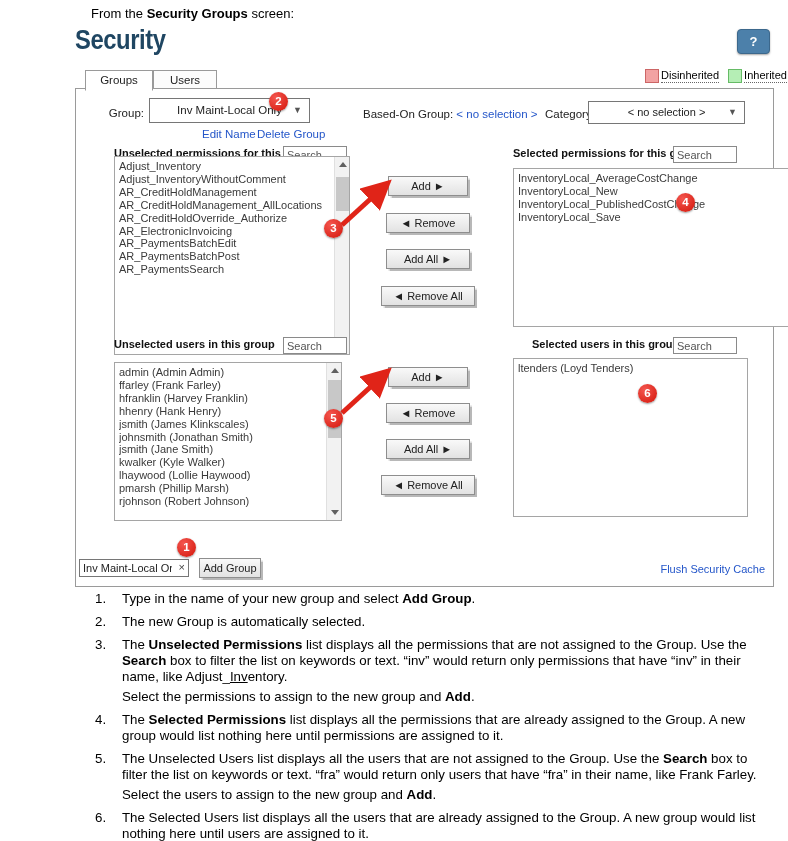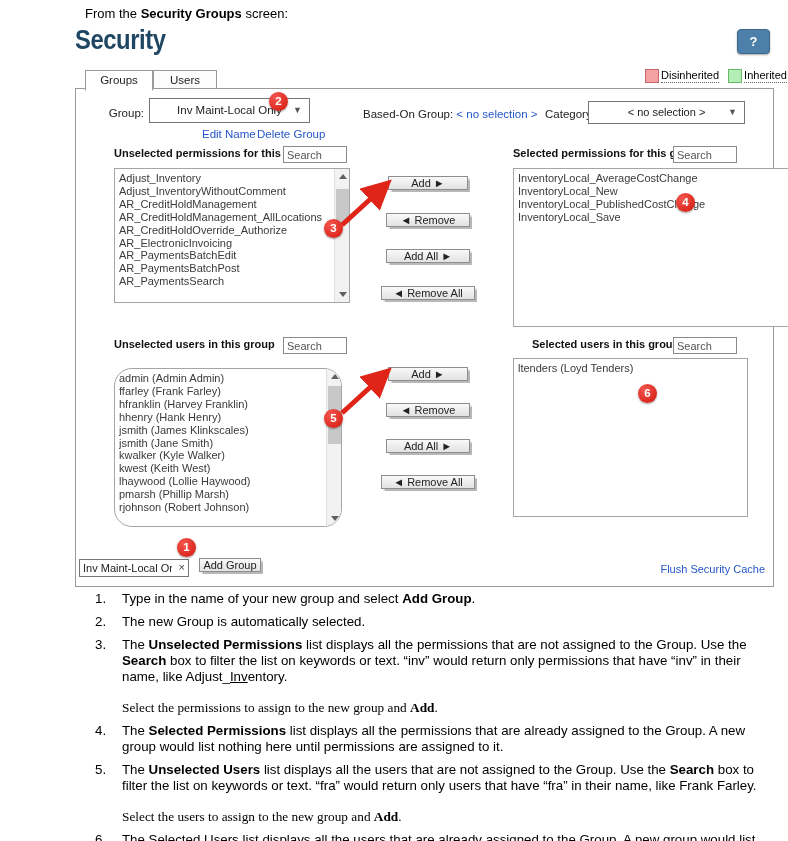--- a/index.html
+++ b/index.html
@@ -1,20 +1,20 @@
 <!DOCTYPE html>
 <html><head>
 <meta charset="utf-8">
 <style>
   html,body{margin:0;padding:0;background:#fff;}
   body{font-family:"Liberation Sans",sans-serif;color:#000;}
   .stage{position:relative;width:788px;height:841px;background:#fff;overflow:hidden;}
 
   
-  .intro{position:absolute;left:85px;top:6px;font-size:13px;}
+  .intro{position:absolute;left:91px;top:6px;font-size:13px;}
   .page-title{position:absolute;left:75px;top:24px;font-size:28px;font-weight:bold;color:#1f4662;
     transform:scaleX(.85);transform-origin:0 0;letter-spacing:-.5px;}
   .help-btn{position:absolute;left:737px;top:29px;width:33px;height:25px;background:#4c80aa;
     border:1px solid #3c688c;border-radius:4px;color:#fff;font-weight:bold;font-size:13px;
     text-align:center;line-height:23px;box-shadow:0 1px 2px rgba(0,0,0,.35);cursor:pointer;padding:0;}
 
   
   .legend{position:absolute;top:69px;left:645px;display:flex;align-items:center;font-size:11px;}
   .swatch{display:inline-block;width:12px;height:12px;margin-right:2px;vertical-align:middle;}
   .swatch.pink{background:#f2a2a2;border:1px solid #c66;}
@@ -50,37 +50,37 @@
   .col-hdr{position:absolute;font-size:11px;font-weight:bold;color:#111;}
   .hdr-pu{left:38px;top:58px;}  .hdr-ps{left:437px;top:58px;}
   .hdr-uu{left:38px;top:249px;} .hdr-us{left:437px;top:249px;margin-left:19px;}
   .search{position:absolute;width:64px;height:17px;border:1px solid #8a8a8a;font-size:11px;
     padding:0 3px;color:#333;font-family:"Liberation Sans",sans-serif;}
   .search::placeholder{color:#555;opacity:1;}
   .search-pu{left:207px;top:57px;} .search-ps{left:597px;top:57px;}
   .search-uu{left:207px;top:248px;} .search-us{left:597px;top:248px;}
 
   .listbox{position:absolute;border:1px solid #a5a5a5;background:#fff;overflow:hidden;}
-  .list-pu{left:38px;top:79px;width:236px;height:135px;}
+  .list-pu{left:38px;top:67px;width:236px;height:199px;}
   .list-ps{left:437px;top:79px;width:278px;height:159px;}
-  .list-uu{left:38px;top:279px;width:228px;height:159px;border-radius:18px;}
+  .list-uu{left:38px;top:273px;width:228px;height:159px;}
   .list-us{left:437px;top:269px;width:235px;height:159px;}
   .list-items{position:absolute;left:0;top:0;right:0;bottom:0;padding:3px 0 0 4px;}
   .has-scroll .list-items{right:15px;}
   .list-item{font-size:11px;line-height:12.9px;color:#3a3a3a;white-space:nowrap;overflow:hidden;}
 
   .vscroll{position:absolute;top:0;right:0;bottom:0;width:15px;background:#f2f2f2;border-left:1px solid #e0e0e0;}
   .sb-btn{position:absolute;left:0;width:15px;height:15px;display:flex;align-items:center;justify-content:center;cursor:pointer;}
   .sb-btn.up{top:0;} .sb-btn.down{bottom:0;}
   .tri-up{width:0;height:0;border-left:4px solid transparent;border-right:4px solid transparent;border-bottom:5px solid #606060;}
   .tri-down{width:0;height:0;border-left:4px solid transparent;border-right:4px solid transparent;border-top:5px solid #606060;}
   .sb-thumb{position:absolute;left:1px;width:13px;background:#c8c8c8;cursor:pointer;}
   .thumb-p{top:20px;height:34px;} .thumb-u{top:17px;height:58px;}
 
-  .xferbtn{position:absolute;height:14px;border:1px solid #8e8e8e;background:linear-gradient(#f9f9f9,#e2e2e2);
+  .xferbtn{position:absolute;height:20px;border:1px solid #8e8e8e;background:linear-gradient(#f9f9f9,#e2e2e2);
     font-size:11px;color:#222;font-family:"Liberation Sans",sans-serif;box-shadow:1.5px 1.5px 1px rgba(0,0,0,.28);
     cursor:pointer;padding:0;text-align:center;}
   .b-add1{left:312px;top:87px;width:80px;}
   .b-rem1{left:310px;top:124px;width:84px;}
   .b-adda1{left:310px;top:160px;width:84px;}
   .b-rema1{left:305px;top:197px;width:94px;}
   .b-add2{left:312px;top:278px;width:80px;}
   .b-rem2{left:310px;top:314px;width:84px;}
   .b-adda2{left:310px;top:350px;width:84px;}
   .b-rema2{left:305px;top:386px;width:94px;}
@@ -100,21 +100,21 @@
   .b1{left:101px;top:449px;} .b2{left:193px;top:3px;} .b3{left:248px;top:130px;}
   .b4{left:600px;top:104px;} .b5{left:248px;top:320px;} .b6{left:562px;top:295px;}
 
   .arrows{position:absolute;left:0;top:0;width:697px;height:497px;pointer-events:none;z-index:4;}
 
   
   .instructions{position:absolute;left:95px;top:591px;width:672px;font-size:13.3px;line-height:16px;}
   .ins-item{display:flex;margin-bottom:7px;}
   .ins-num{width:22px;flex:0 0 22px;margin-right:5px;}
   .ins-body{flex:1;}
-  .ins-para + .ins-para{margin-top:15px;font-family:Liberation Serif, serif;}
+  .ins-para + .ins-para{margin-top:4px;}
 </style>
 </head>
 <body>
 
 <div class="stage">
 
   <div class="intro"><span>From the </span><b>Security Groups</b><span> screen:</span></div>
 
   <div class="page-title">Security</div>
   <button class="help-btn">?</button>
@@ -191,23 +191,23 @@
 
     <div class="col-hdr hdr-uu">Unselected users in this group</div>
     <input class="search search-uu" placeholder="Search" style="">
     <div class="listbox list-uu has-scroll">
       <div class="list-items">
           <div class="list-item">admin (Admin Admin)</div>
           <div class="list-item">ffarley (Frank Farley)</div>
           <div class="list-item">hfranklin (Harvey Franklin)</div>
           <div class="list-item">hhenry (Hank Henry)</div>
           <div class="list-item">jsmith (James Klinkscales)</div>
+          <div class="list-item">johnsmith (Jonathan Smith)</div>
           <div class="list-item">jsmith (Jane Smith)</div>
           <div class="list-item">kwalker (Kyle Walker)</div>
-          <div class="list-item">kwest (Keith West)</div>
           <div class="list-item">lhaywood (Lollie Haywood)</div>
           <div class="list-item">pmarsh (Phillip Marsh)</div>
           <div class="list-item">rjohnson (Robert Johnson)</div>
         </div>
       <div class="vscroll">
         <div class="sb-btn up">
             <span class="tri-up"></span>
           </div>
         <div class="sb-thumb thumb-u"></div>
         <div class="sb-btn down">
@@ -276,21 +276,21 @@
     </div>
     <div class="ins-item">
       <div class="ins-num">4.</div>
       <div class="ins-body">
           <div class="ins-para"><span>The </span><span style="font-weight: 700;">Selected Permissions</span><span> list displays all the permissions that are already assigned to the Group. A new group would list nothing here until permissions are assigned to it.</span></div>
         </div>
     </div>
     <div class="ins-item">
       <div class="ins-num">5.</div>
       <div class="ins-body">
-        <div class="ins-para"><span>The </span><span style="font-weight: 700;">Unselected Users</span><span> list displays all the users that are not assigned to the Group. Use the </span><span style="font-weight: 700;">Search</span><span> box to filter the list on keywords or text. “fra” would return only users that have “fra” in their name, like Frank Farley.</span></div>
+        <div class="ins-para"><span>The </span><span style="font-weight: 400;">Unselected Users</span><span> list displays all the users that are not assigned to the Group. Use the </span><span style="font-weight: 700;">Search</span><span> box to filter the list on keywords or text. “fra” would return only users that have “fra” in their name, like Frank Farley.</span></div>
         <div class="ins-para"><span>Select the users to assign to the new group and </span><span style="font-weight: 700;">Add</span><span>.</span></div>
       </div>
     </div>
     <div class="ins-item">
       <div class="ins-num">6.</div>
       <div class="ins-body">
           <div class="ins-para"><span>The </span><span style="font-weight: 400;">Selected Users</span><span> list displays all the users that are already assigned to the Group. A new group would list nothing here until users are assigned to it.</span></div>
         </div>
     </div>
   </div>

